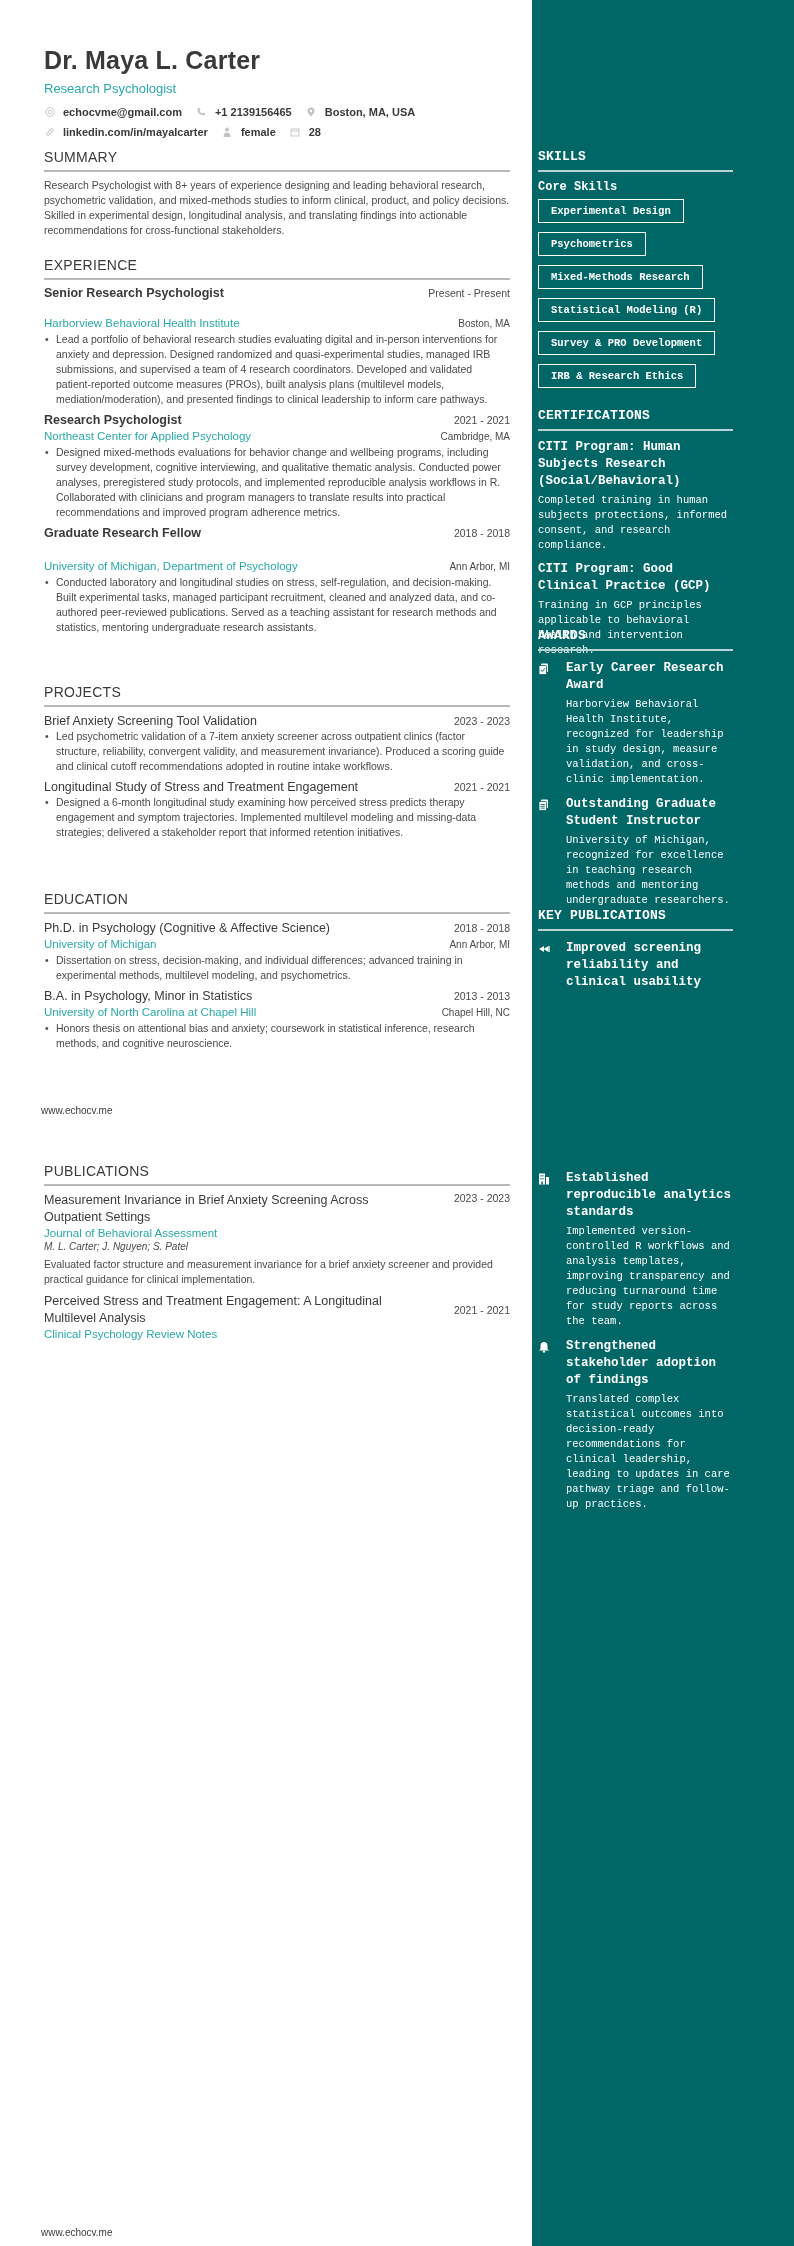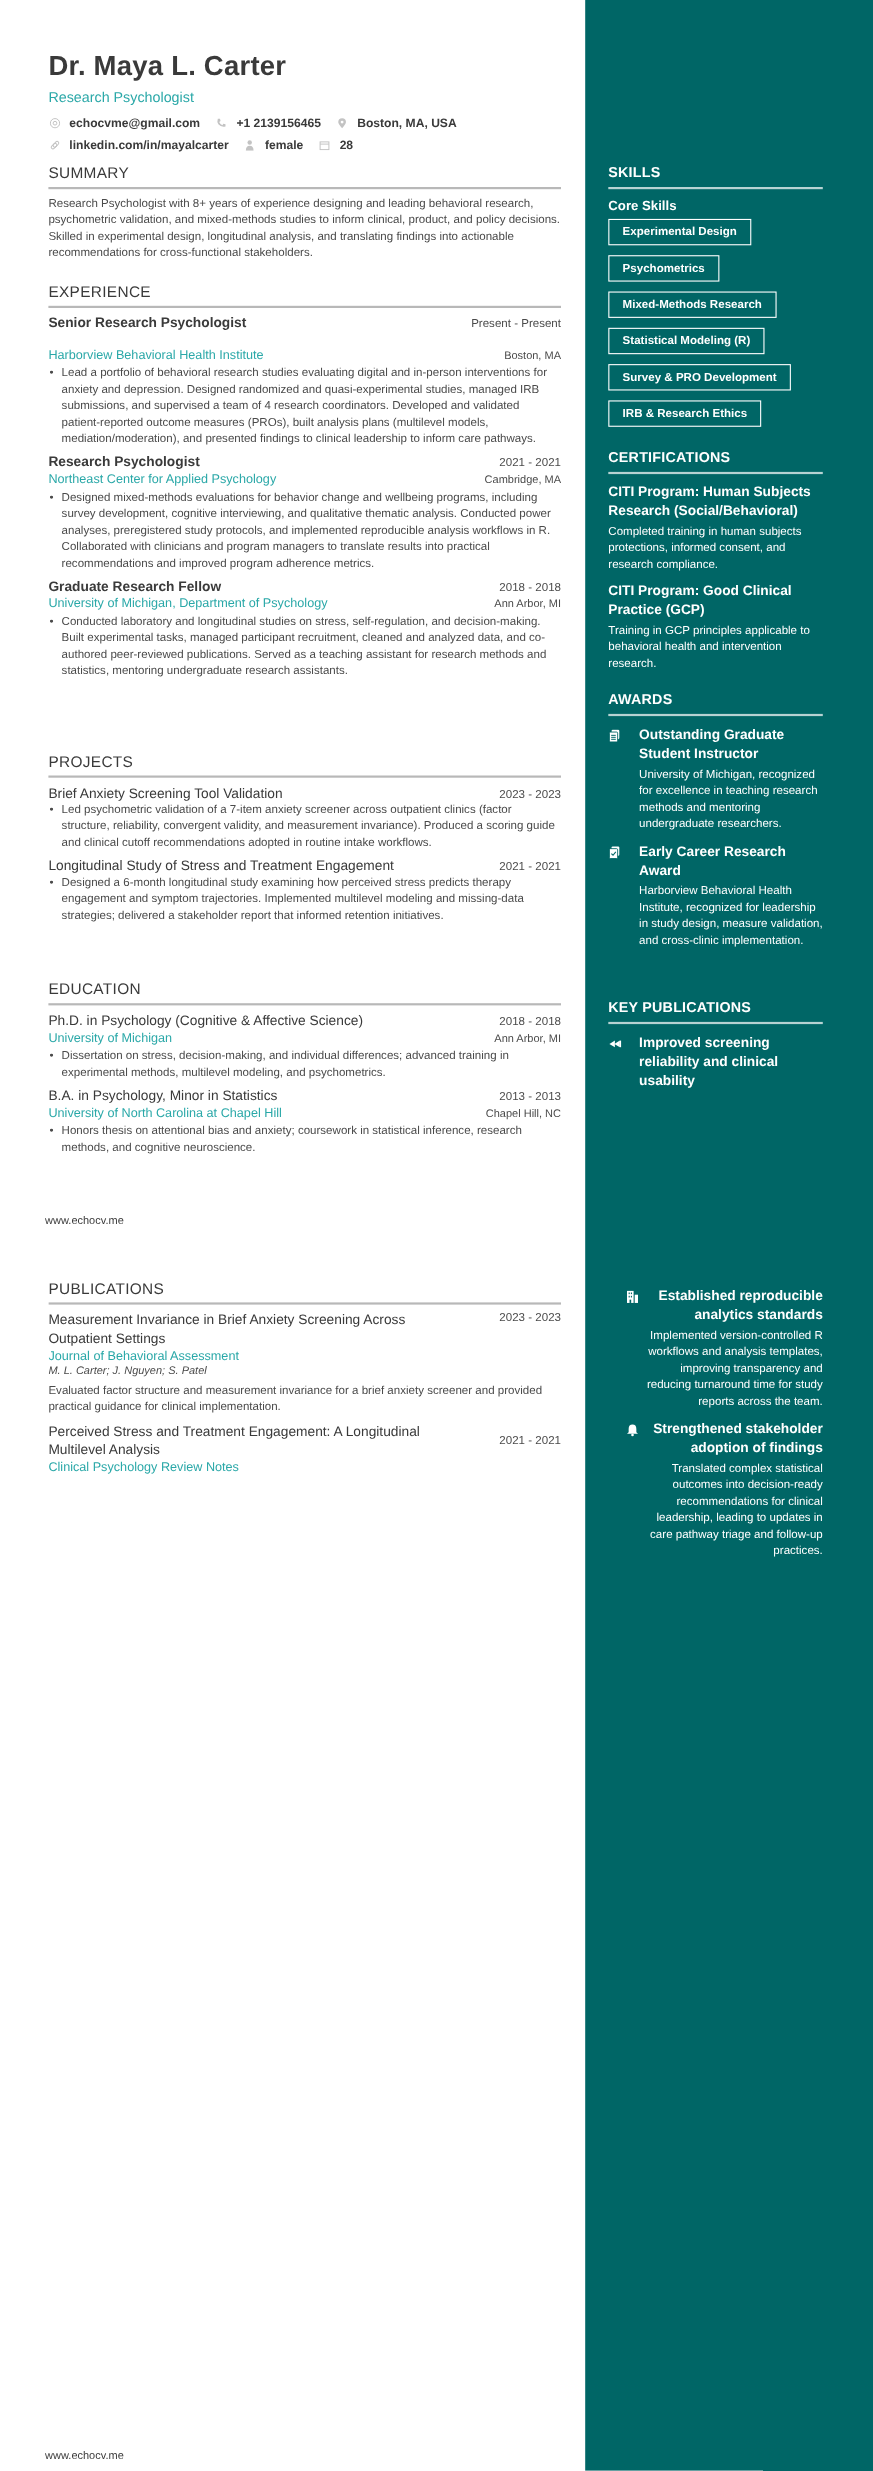--- a/index.html
+++ b/index.html
@@ -2,21 +2,21 @@
 <html><head>
 <meta charset="utf-8">
 <style>
   * { box-sizing: border-box; margin: 0; padding: 0; }
   html, body { width: 794px; height: 2246px; background: #ffffff; }
   body { position: relative; font-family: "Liberation Sans", "DejaVu Sans", sans-serif; color: #3a3a3a; overflow: hidden; }
 
   .sidebar-bg { position: absolute; left: 532px; top: 0; width: 262px; height: 2246px; background: #006666; }
 
   .main { position: absolute; left: 44px; width: 466px; }
-  .side { position: absolute; left: 553px; width: 195px; color: #ffffff; }
+  .side { position: absolute; left: 538px; width: 195px; color: #ffffff; font-family: Liberation Mono, monospace; }
 
   
   .name { font-size: 25px; font-weight: bold; color: #3a3a3a; letter-spacing: 0.2px; }
   .title { font-size: 13px; color: #2aa8a8; margin-top: 6px; }
   .contact-row { display: flex; align-items: center; font-size: 11px; font-weight: bold; color: #3a3a3a; margin-top: 6px; height: 14px; }
   .contact-row .ci { display: inline-flex; align-items: center; margin-right: 14px; }
   .contact-row .ico { width: 11px; height: 11px; margin-right: 8px; color: #c3c3c3; display: inline-flex; align-items: center; justify-content: center; }
   .contact-row svg { width: 10px; height: 10px; }
 
   
@@ -148,21 +148,21 @@
     <ul class="bul">
         <li>Designed mixed-methods evaluations for behavior change and wellbeing programs, including survey development, cognitive interviewing, and qualitative thematic analysis. Conducted power analyses, preregistered study protocols, and implemented reproducible analysis workflows in R. Collaborated with clinicians and program managers to translate results into practical recommendations and improved program adherence metrics.</li>
       </ul>
   </div>
 
   <div style="margin-top:6px;">
     <div class="row">
         <span class="role">Graduate Research Fellow</span>
         <span class="date">2018 - 2018</span>
       </div>
-    <div class="row" style="margin-top:3px;">
+    <div class="row" style="margin-top:20px;">
         <span class="org">University of Michigan, Department of Psychology</span>
         <span class="loc">Ann Arbor, MI</span>
       </div>
     <ul class="bul">
         <li>Conducted laboratory and longitudinal studies on stress, self-regulation, and decision-making. Built experimental tasks, managed participant recruitment, cleaned and analyzed data, and co-authored peer-reviewed publications. Served as a teaching assistant for research methods and statistics, mentoring undergraduate research assistants.</li>
       </ul>
   </div>
 </div>
 
 <div class="main" style="top:684px;">
@@ -261,57 +261,57 @@
   <div class="cert-t">CITI Program: Good Clinical Practice (GCP)</div>
   <div class="cert-d">Training in GCP principles applicable to behavioral health and intervention research.</div>
 </div>
 
 <div class="side" style="top:628px;">
   <div class="s-h">AWARDS</div>
   <div class="aw">
     <div class="ico"><svg viewBox="0 0 12 12">
           <rect x="3" y="0.5" width="7" height="8.5" rx="1" fill="#fff"></rect>
           <rect x="1" y="2.5" width="7.5" height="9" rx="1" fill="#fff" stroke="#006666" stroke-width="0.8"></rect>
+          <path d="M2.8 7 L4.3 8.5 L6.8 5.5" fill="none" stroke="#006666" stroke-width="1"></path>
+        </svg></div>
+    <div>
+      <div class="aw-t">Early Career Research Award</div>
+      <div class="aw-d">Harborview Behavioral Health Institute, recognized for leadership in study design, measure validation, and cross-clinic implementation.</div>
+    </div>
+  </div>
+  <div class="aw">
+    <div class="ico"><svg viewBox="0 0 12 12">
+          <rect x="3" y="0.5" width="7" height="8.5" rx="1" fill="#fff"></rect>
+          <rect x="1" y="2.5" width="7.5" height="9" rx="1" fill="#fff" stroke="#006666" stroke-width="0.8"></rect>
           <line x1="2.6" y1="5.5" x2="6.8" y2="5.5" stroke="#006666" stroke-width="0.9"></line>
           <line x1="2.6" y1="7.3" x2="6.8" y2="7.3" stroke="#006666" stroke-width="0.9"></line>
           <line x1="2.6" y1="9.1" x2="6.8" y2="9.1" stroke="#006666" stroke-width="0.9"></line>
         </svg></div>
     <div>
       <div class="aw-t">Outstanding Graduate Student Instructor</div>
       <div class="aw-d">University of Michigan, recognized for excellence in teaching research methods and mentoring undergraduate researchers.</div>
     </div>
   </div>
-  <div class="aw">
-    <div class="ico"><svg viewBox="0 0 12 12">
-          <rect x="3" y="0.5" width="7" height="8.5" rx="1" fill="#fff"></rect>
-          <rect x="1" y="2.5" width="7.5" height="9" rx="1" fill="#fff" stroke="#006666" stroke-width="0.8"></rect>
-          <path d="M2.8 7 L4.3 8.5 L6.8 5.5" fill="none" stroke="#006666" stroke-width="1"></path>
-        </svg></div>
-    <div>
-      <div class="aw-t">Early Career Research Award</div>
-      <div class="aw-d">Harborview Behavioral Health Institute, recognized for leadership in study design, measure validation, and cross-clinic implementation.</div>
-    </div>
-  </div>
 </div>
 
 <div class="side" style="top:908px;">
   <div class="s-h">KEY PUBLICATIONS</div>
   <div class="aw">
     <div class="ico"><svg viewBox="0 0 12 12">
           <path d="M6 3 L1 6 L6 9Z" fill="#fff"></path>
           <path d="M10.5 3 L5.5 6 L10.5 9Z" fill="#fff"></path>
           <rect x="10.5" y="3" width="1.2" height="6" fill="#fff"></rect>
         </svg></div>
     <div>
       <div class="aw-t">Improved screening reliability and clinical usability</div>
     </div>
   </div>
 </div>
 
-<div class="side" style="top:1170px;text-align:right;">
+<div class="side" style="top:1170px;">
   <div class="aw" style="margin-top:0;">
     <div class="ico"><svg viewBox="0 0 12 12">
           <rect x="1" y="0.5" width="6" height="11" fill="#fff"></rect>
           <rect x="8" y="4" width="3" height="7.5" fill="#fff"></rect>
           <rect x="2.5" y="2" width="1" height="1.5" fill="#006666"></rect>
           <rect x="4.5" y="2" width="1" height="1.5" fill="#006666"></rect>
           <rect x="2.5" y="5" width="1" height="1.5" fill="#006666"></rect>
           <rect x="4.5" y="5" width="1" height="1.5" fill="#006666"></rect>
           <rect x="3.3" y="8.5" width="1.5" height="3" fill="#006666"></rect>
         </svg></div>

